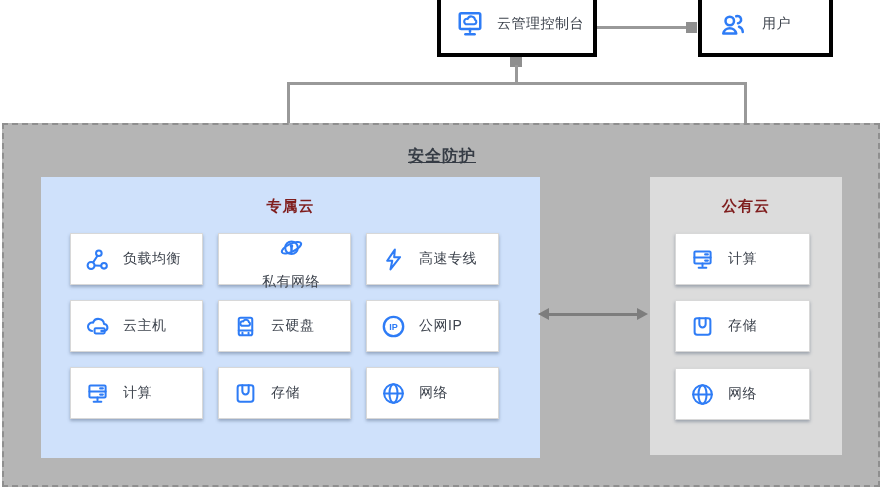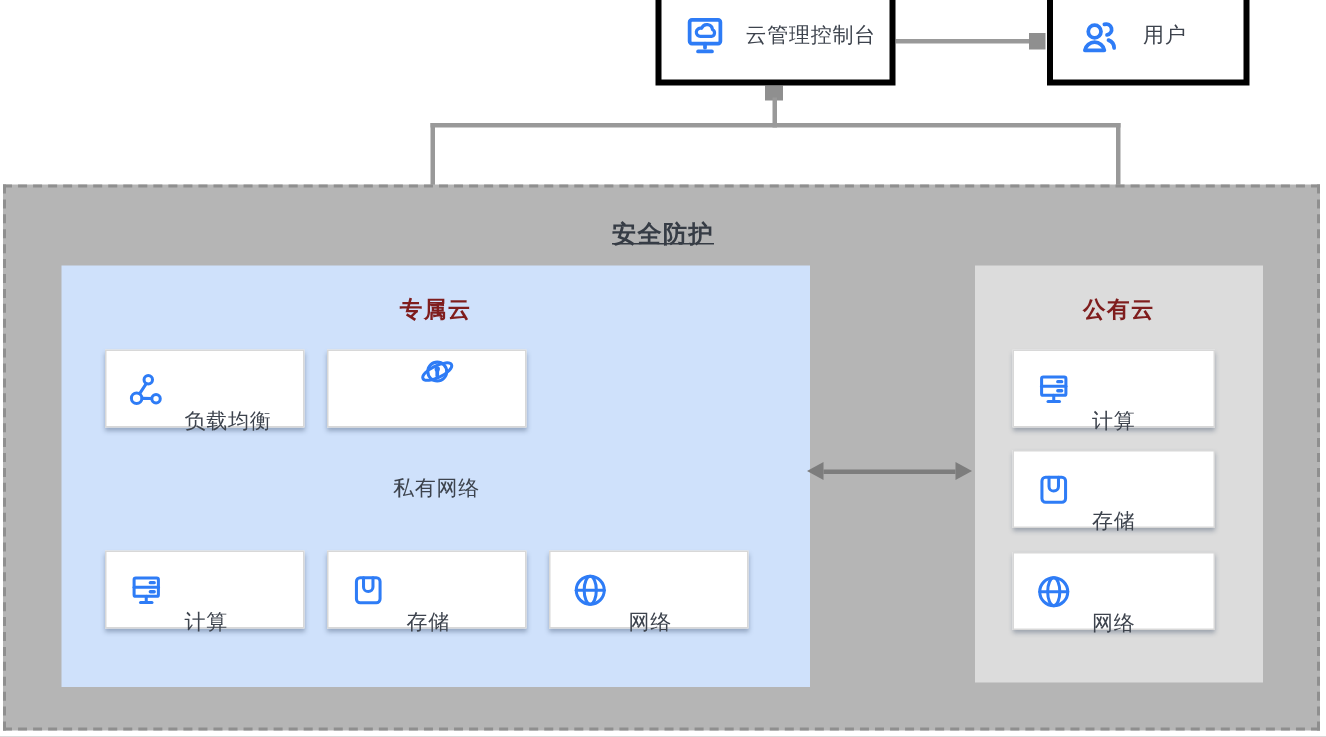--- a/index.html
+++ b/index.html
@@ -41,21 +41,21 @@
     font-size:15px;font-weight:bold;color:#7f1d1d;letter-spacing:1px;
   }
 
   
   .card{
     position:absolute;width:133px;height:52px;background:#ffffff;
     border:1px solid #d8d8d8;box-sizing:border-box;
     box-shadow:0 2px 3px rgba(40,60,90,.35);
     display:flex;align-items:center;padding-left:13px;gap:12px;
   }
-  .card .lbl{font-size:14px;color:#3d434d;letter-spacing:.5px;margin-top:44px;}
+  .card .lbl{font-size:14px;color:#3d434d;letter-spacing:.5px;}
   .card svg{flex:0 0 auto;}
   .pub-card{width:135px;}
 
   
   .darrow-line{position:absolute;left:549px;top:313px;width:88px;height:3px;background:#7d7d7d;}
   .darrow-head{position:absolute;width:0;height:0;border-top:6px solid transparent;border-bottom:6px solid transparent;}
   .darrow-left{left:538px;top:308px;border-right:11px solid #7d7d7d;}
   .darrow-right{left:637px;top:308px;border-left:11px solid #7d7d7d;}
 
   .ico{stroke:#2e7cf6;fill:none;stroke-width:1.8;stroke-linecap:round;stroke-linejoin:round;}
@@ -99,23 +99,53 @@
   <div class="card" style="left:218px;top:233px;flex-direction:column;">
     <svg class="ico" width="27" height="27" viewBox="0 0 24 24">
       <circle cx="12" cy="12.2" r="5.6"></circle>
       <ellipse cx="12" cy="12.2" rx="9.4" ry="3.5" transform="rotate(-26 12 12.2)"></ellipse>
       <circle cx="12" cy="10.7" r="1.6" fill="#2e7cf6" stroke="none"></circle>
       <path d="M12 12 L12 14.7" stroke-width="2.2"></path>
     </svg>
     <span class="lbl">私有网络</span>
   </div>
 
-
-
-
+  <div class="card" style="left:366px;top:233px;">
+    <svg class="ico" width="27" height="27" viewBox="0 0 24 24">
+      <path d="M13.2 3.2 L6.4 13.1 H10.9 L9.3 20.8 L17.8 9.9 H12.6 Z"></path>
+    </svg>
+    <span class="lbl">高速专线</span>
+  </div>
+
+  <div class="card" style="left:70px;top:300px;">
+    <svg class="ico" width="27" height="27" viewBox="0 0 24 24">
+      <path d="M7.2 15.9 a3.7 3.7 0 1 1 .9-7.3 a5 5 0 0 1 9.7 1.2 a3.1 3.1 0 0 1 1 6"></path>
+      <rect x="9.4" y="13.6" width="9" height="4.6" rx="1" fill="#ffffff"></rect>
+      <path d="M15.6 15.9 h1.4" stroke-width="2.2"></path>
+    </svg>
+    <span class="lbl">云主机</span>
+  </div>
+
+  <div class="card" style="left:218px;top:300px;">
+    <svg class="ico" width="27" height="27" viewBox="0 0 24 24">
+      <rect x="6" y="4.2" width="12" height="15.6" rx="1.6"></rect>
+      <path d="M9.6 11.4 a2 2 0 1 1 .4-3.9 a2.7 2.7 0 0 1 5.1 .7 a1.7 1.7 0 0 1-.6 3.2 z"></path>
+      <path d="M6 15.6 H18"></path>
+      <path d="M9.3 17.5 v1.1 M14.7 17.5 v1.1"></path>
+    </svg>
+    <span class="lbl">云硬盘</span>
+  </div>
+
+  <div class="card" style="left:366px;top:300px;">
+    <svg class="ico" width="27" height="27" viewBox="0 0 24 24">
+      <circle cx="12" cy="12" r="8.6" stroke-width="2.1"></circle>
+      <text x="12" y="14.9" text-anchor="middle" font-size="8" font-weight="bold" fill="#2e7cf6" stroke="none" font-family="Liberation Sans, sans-serif">IP</text>
+    </svg>
+    <span class="lbl">公网IP</span>
+  </div>
 
   <div class="card" style="left:70px;top:367px;">
     <svg class="ico" width="27" height="27" viewBox="0 0 24 24">
       <rect x="4.8" y="4.8" width="14.4" height="10.8" rx="1"></rect>
       <path d="M4.8 10.2 H19.2"></path>
       <path d="M14.4 7.5 h2.3 M14.4 12.9 h2.3" stroke-width="2"></path>
       <path d="M12 15.6 v2.5"></path>
         <path d="M8.6 19.3 h6.8"></path>
     </svg>
     <span class="lbl">计算</span>

